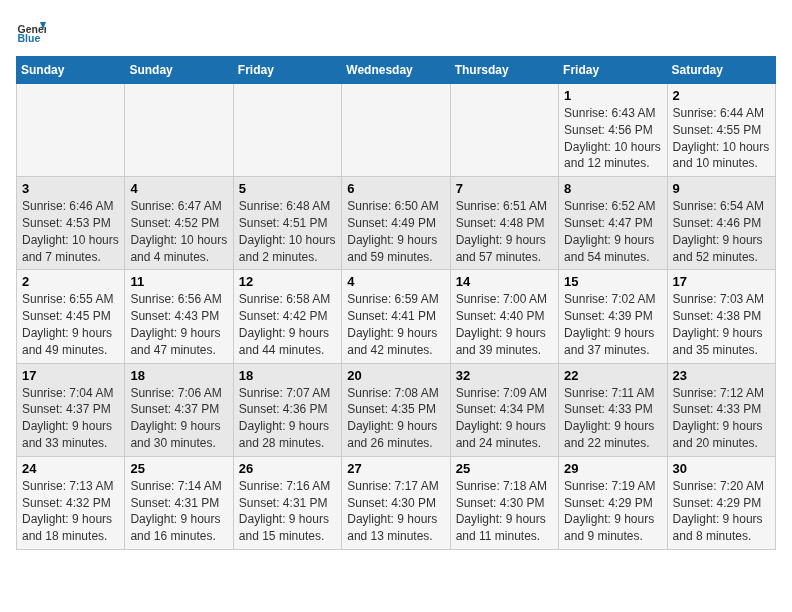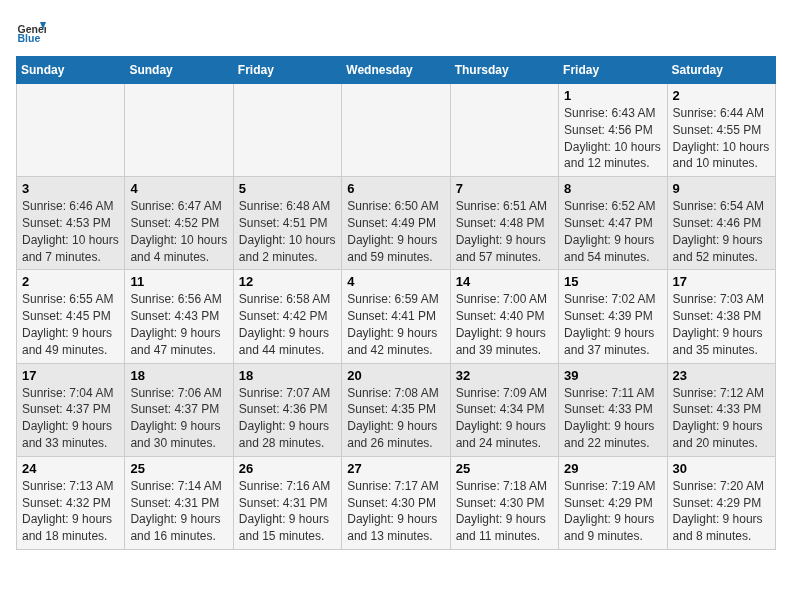--- a/index.html
+++ b/index.html
@@ -200,21 +200,21 @@
         </td>
         <td>
           <span class="day-number">20</span>
           <div class="day-info">Sunrise: 7:08 AM<br>Sunset: 4:35 PM<br>Daylight: 9 hours and 26 minutes.</div>
         </td>
         <td>
           <span class="day-number">32</span>
           <div class="day-info">Sunrise: 7:09 AM<br>Sunset: 4:34 PM<br>Daylight: 9 hours and 24 minutes.</div>
         </td>
         <td>
-          <span class="day-number">39</span>
+          <span class="day-number">22</span>
           <div class="day-info">Sunrise: 7:11 AM<br>Sunset: 4:33 PM<br>Daylight: 9 hours and 22 minutes.</div>
         </td>
         <td>
           <span class="day-number">23</span>
           <div class="day-info">Sunrise: 7:12 AM<br>Sunset: 4:33 PM<br>Daylight: 9 hours and 20 minutes.</div>
         </td>
       </tr>
       <tr>
         <td>
           <span class="day-number">24</span>

